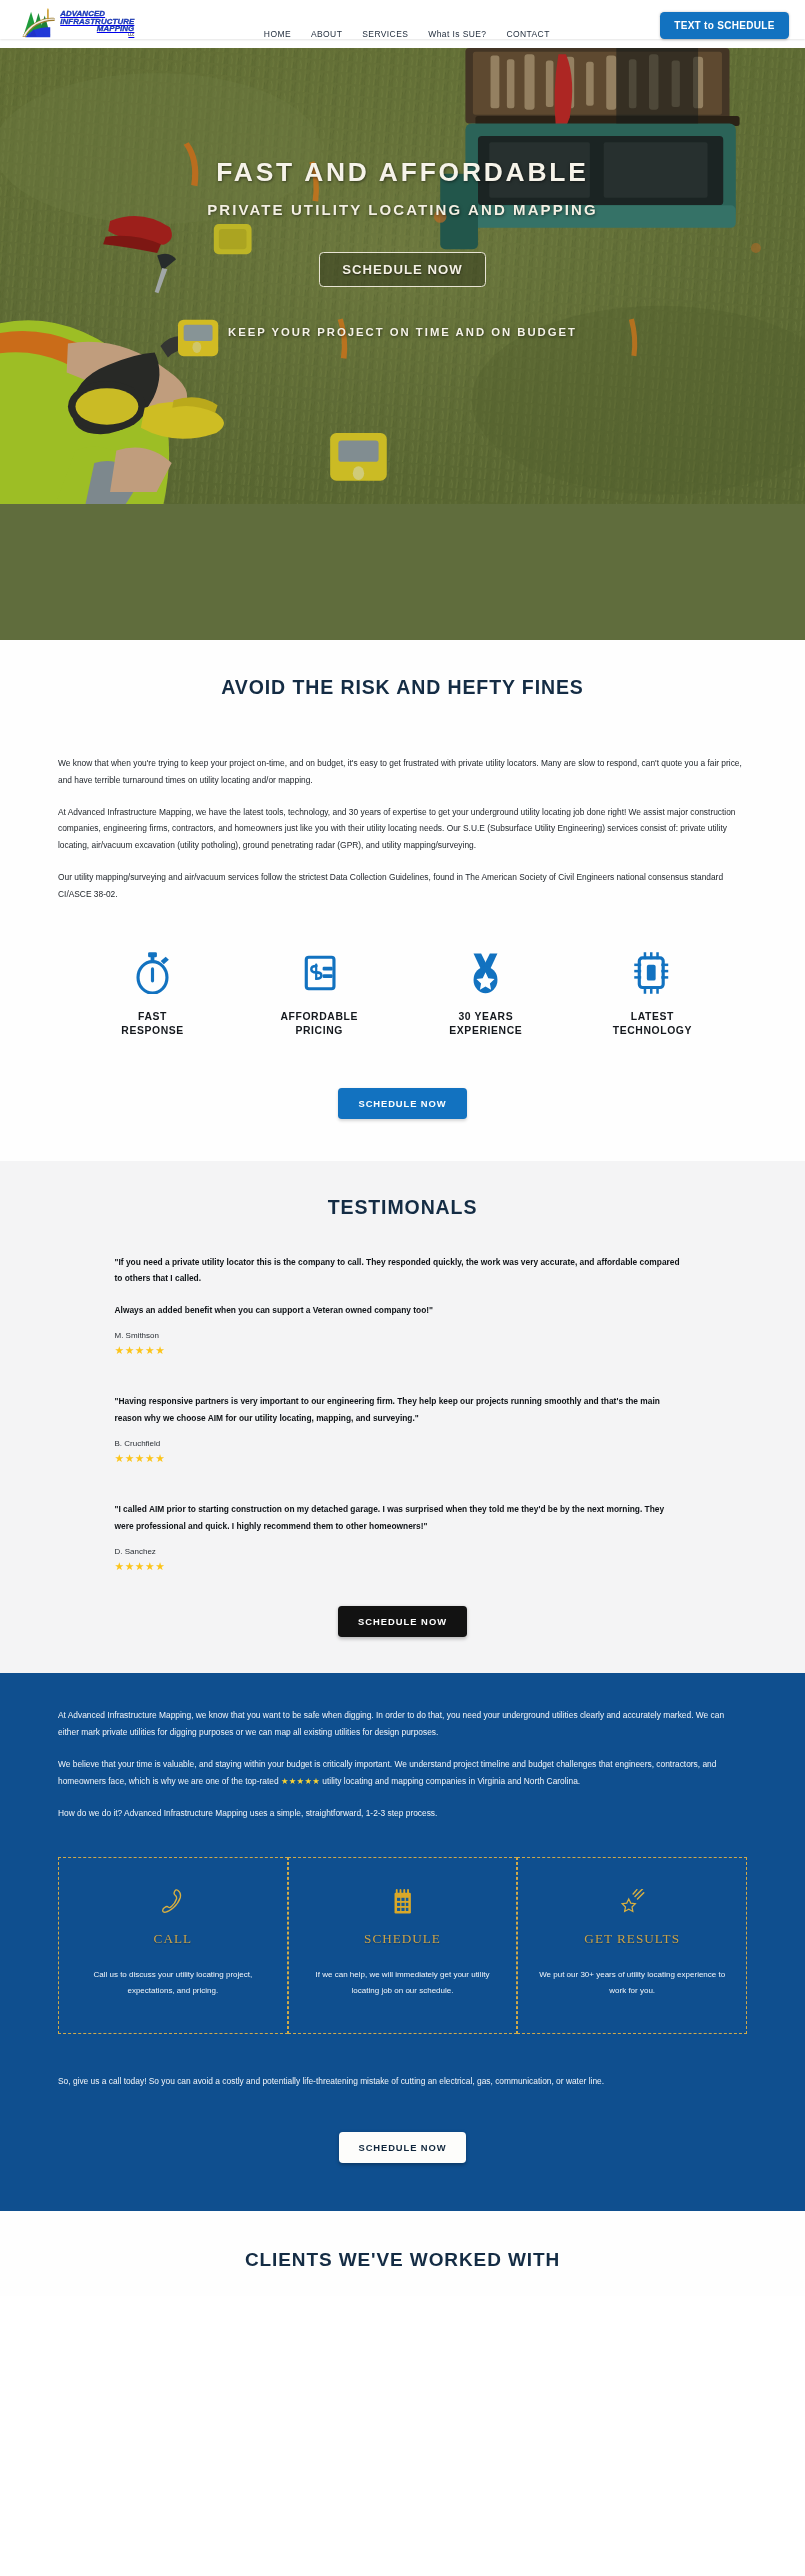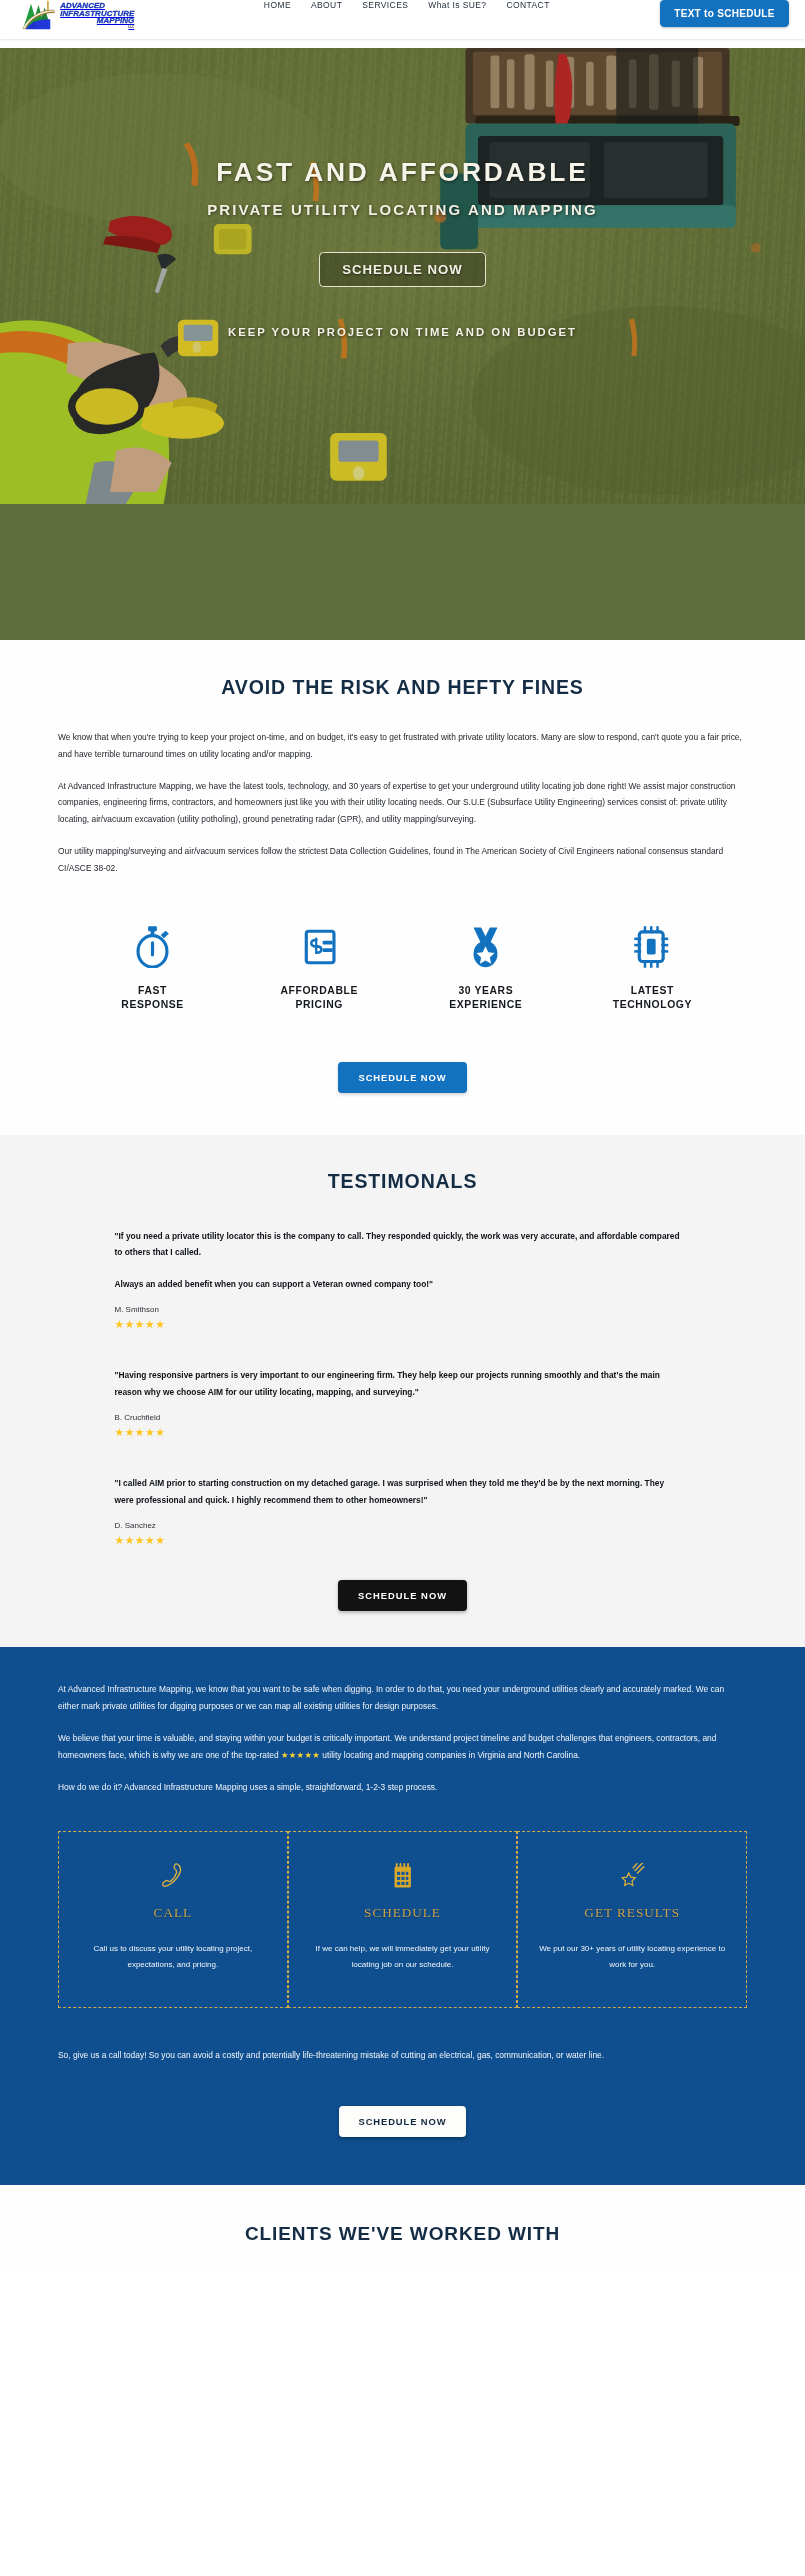--- a/index.html
+++ b/index.html
@@ -10,21 +10,21 @@
   }
   body { width: 805px; overflow-x: hidden; }
 
   
   .site-header {
     position: relative;
     z-index: 30;
     height: 39px;
     background: #ffffff;
     display: flex;
-    align-items: flex-start;
+    align-items: flex-end;
     padding: 0 16.4px 0 21.4px;
     box-shadow: 0 0.6px 1.9px rgba(0,0,0,.10);
   }
   .brand { display: flex; align-items: center; gap: 3.8px; }
   .brand-mark { width: 35px; height: 31px; display: block; }
   .brand-word { display: flex; flex-direction: column; line-height: .95; }
   .brand-word span {
     font-family: "Liberation Sans", sans-serif;
     font-weight: 800;
     font-style: italic;
@@ -145,21 +145,21 @@
   .body-p {
     font-family: "Liberation Sans", sans-serif;
     font-size: 8.4px;
     line-height: 2.0;
     color: #21262c;
   }
   .body-p + .body-p { margin-top: 15px; }
 
   
   .sec-risk { background: #fefefe; padding: 36px 0 42px; }
-  .sec-risk .sec-title { margin-bottom: 30px; }
+  .sec-risk .sec-title { margin-bottom: 56px; }
 
   .feature-row {
     display: flex;
     margin-top: 49px;
     padding: 0 11.3px;
     align-items: flex-end;
   }
   .feature {
     flex: 1;
     display: flex;

